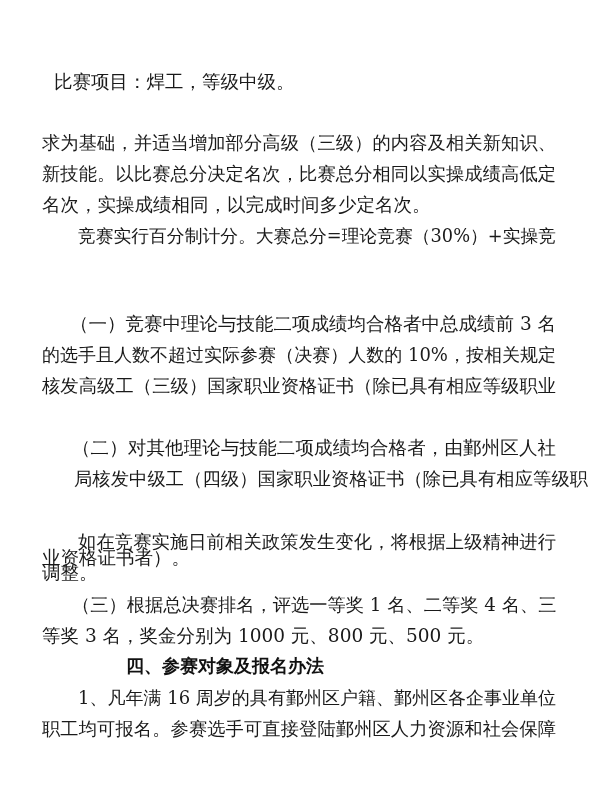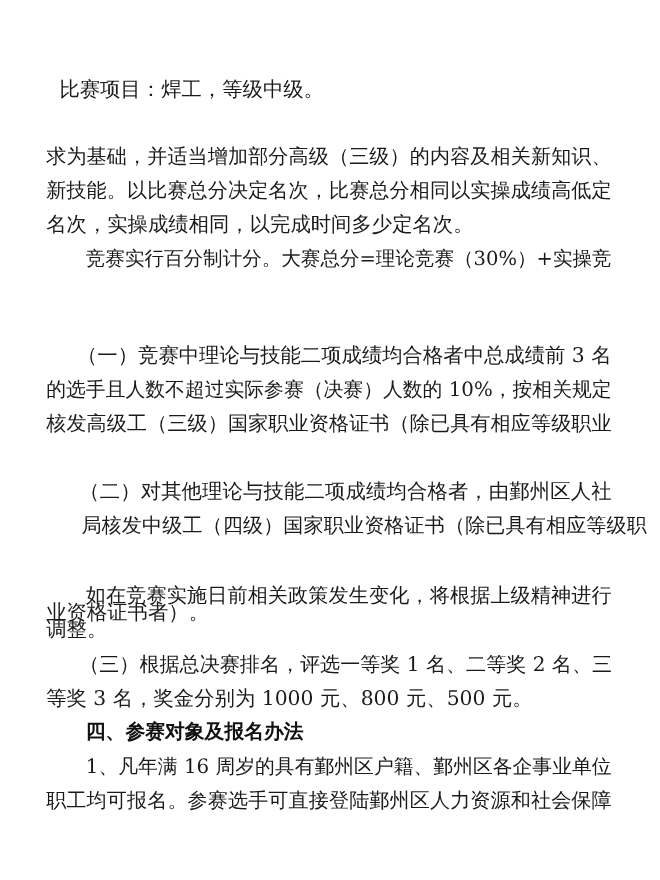--- a/index.html
+++ b/index.html
@@ -48,21 +48,21 @@
   <div class="line" style="top: 343px; font-size: 18px;">的选手且人数不超过实际参赛（决赛）人数的 10%，按相关规定</div>
   <div class="line" style="top: 374px; font-size: 18.25px;">核发高级工（三级）国家职业资格证书（除已具有相应等级职业</div>
 
   <div class="line indent" style="top:436px; left:72px; width:484px;">（二）对其他理论与技能二项成绩均合格者，由鄞州区人社</div>
   <div class="line" style="top: 467px; font-size: 18.25px; margin-left: 32px;">局核发中级工（四级）国家职业资格证书（除已具有相应等级职</div>
   <div class="line last" style="top:498px;margin-top:48px;">业资格证书者）。</div>
 
   <div class="line indent" style="top: 530px; font-size: 18.25px;">如在竞赛实施日前相关政策发生变化，将根据上级精神进行</div>
   <div class="line last" style="top:561px;">调整。</div>
 
-  <div class="line indent" style="top: 593px; left: 72px; width: 484px; font-size: 18.25px;">（三）根据总决赛排名，评选一等奖 1 名、二等奖 2 名、三</div>
+  <div class="line indent" style="top: 593px; left: 72px; width: 484px; font-size: 18.25px;">（三）根据总决赛排名，评选一等奖 1 名、二等奖 4 名、三</div>
   <div class="line last" style="top:624px;">等奖 3 名，奖金分别为 1000 元、800 元、500 元。</div>
 
-  <div class="line heading" style="top:654px;">四、参赛对象及报名办法</div>
+  <div class="line heading" style="top:654px;margin-left:48px;">四、参赛对象及报名办法</div>
 
   <div class="line indent" style="top: 686px; font-size: 18px;">1、凡年满 16 周岁的具有鄞州区户籍、鄞州区各企事业单位</div>
   <div class="line" style="top: 717px; font-size: 18.25px;">职工均可报名。参赛选手可直接登陆鄞州区人力资源和社会保障</div>
 
 </div>
 
 </body></html>

